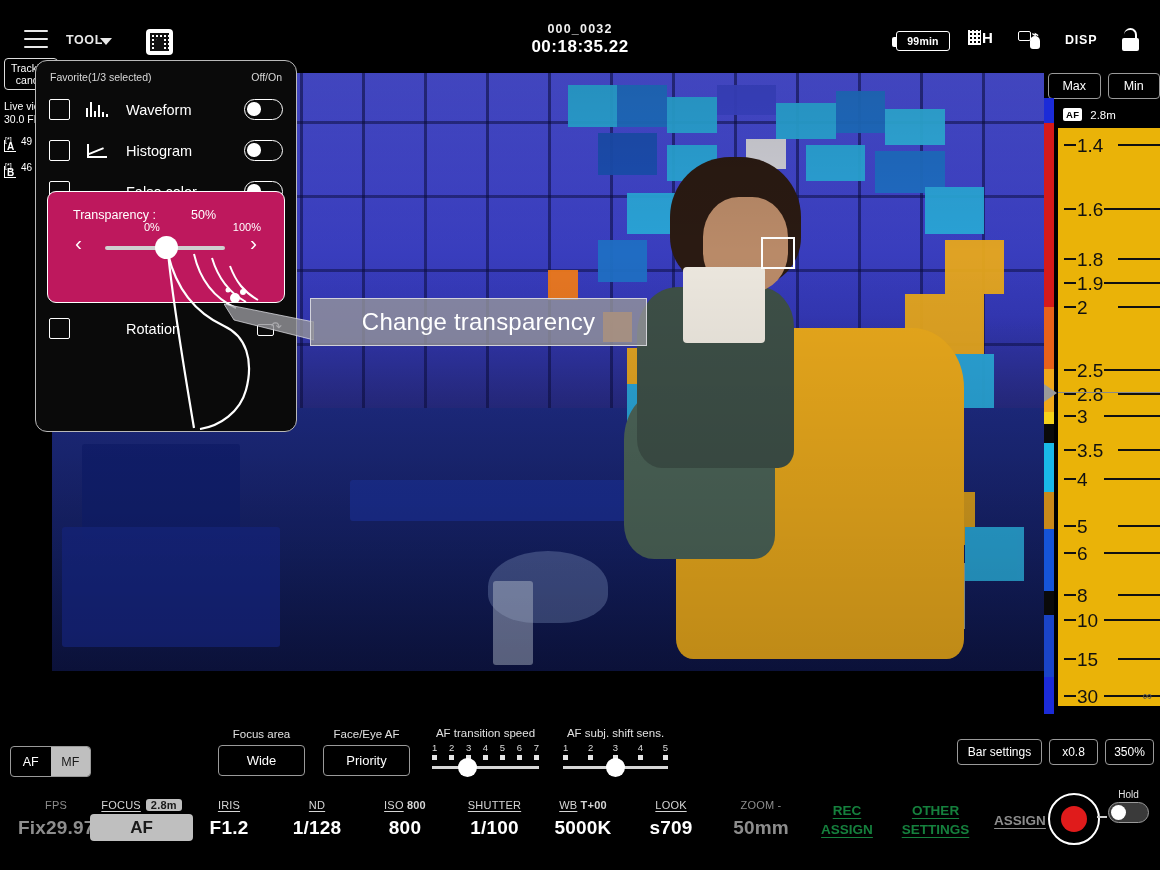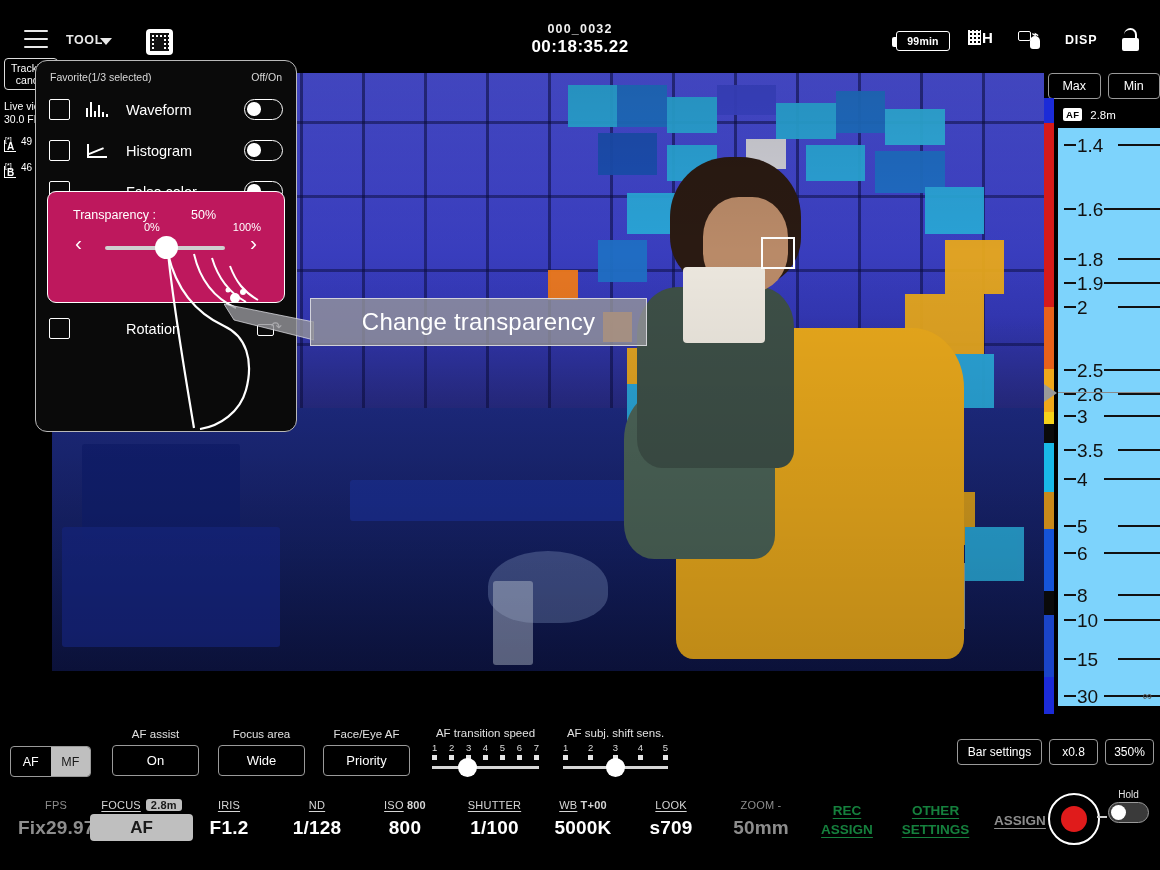--- a/index.html
+++ b/index.html
@@ -129,21 +129,21 @@
   
   .maxmin { position:absolute; left:1048px; top:73px; width:112px; display:flex; gap:7px; }
   .mmbtn { width:53px; height:26px; border:1px solid #9a9a9a; border-radius:4px; font-size:12.5px; display:flex; align-items:center; justify-content:center; background:#000; }
   .aflab { position:absolute; left:1063px; top:108px; display:flex; align-items:center; gap:8px; }
   .aflab .afb { background:#fff; color:#000; font-size:9.5px; font-weight:700; padding:1px 3px; border-radius:2px; letter-spacing:0.3px; }
   .aflab .dist { font-size:11.5px; color:#fff; }
   .fcstrip { position:absolute; left:1044px; top:98px; width:10px; height:616px; background:linear-gradient(180deg,
      #1b2bd8 0 4%, #d61a1a 4% 34%, #e8611a 34% 44%, #f0a81a 44% 51%, #f5d21a 51% 53%,
      #0a0a0a 53% 56%, #19b9e8 56% 64%, #c98a1a 64% 70%, #1554d8 70% 80%,
      #0a0a0a 80% 84%, #1a44c8 84% 94%, #1b2bd8 94% 100%); }
-  .scale { position:absolute; left:1058px; top:128px; width:102px; height:578px; background:#7dd3fc; }
+  .scale { position:absolute; left:1058px; top:128px; width:102px; height:578px; background:#eab308; }
   .stick { position:absolute; left:0; height:2px; background:#111; }
   .slbl { position:absolute; color:#111; font-size:19px; line-height:19px; }
   .sline { position:absolute; height:2px; background:#111; }
   .cursor-tri { position:absolute; width:0; height:0; border-top:9px solid transparent; border-bottom:9px solid transparent; }
   .cursor-bar { position:absolute; height:1.5px; background:#8a8a8a; }
 
   
   .afmf { position:absolute; left:10px; top:746px; width:81px; height:31px; border:1px solid #9a9a9a; border-radius:4px; display:flex; overflow:hidden; }
   .afmf div { flex:1; display:flex; align-items:center; justify-content:center; font-size:12.5px; }
   .afmf .sel { background:#bfbfbf; color:#1a1a1a; }
@@ -482,24 +482,20 @@
     </div>
   <div class="zbtn" style="left:1049px">x0.8</div>
   <div class="zbtn" style="left:1105px">350%</div>
   <div class="barsettings">Bar settings</div>
 
   <div class="afmf">
     <div>AF</div>
     <div class="sel">MF</div>
   </div>
 
-  <div class="fgroup" style="left:112px; top:728px;">
-    <div class="cap">AF assist</div>
-    <div class="box">On</div>
-  </div>
   <div class="fgroup" style="left:218px; top:728px;">
     <div class="cap">Focus area</div>
     <div class="box">Wide</div>
   </div>
   <div class="fgroup" style="left:323px; top:728px;">
     <div class="cap">Face/Eye AF</div>
     <div class="box">Priority</div>
   </div>
 
   <div class="slidergrp" id="slider-transition" style="left:432px; top:727px; width:107px;">

